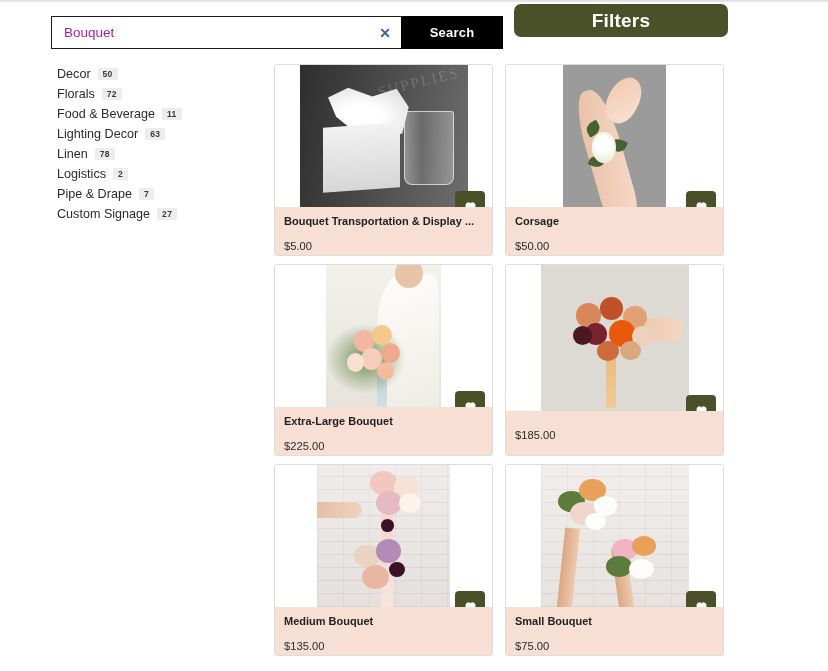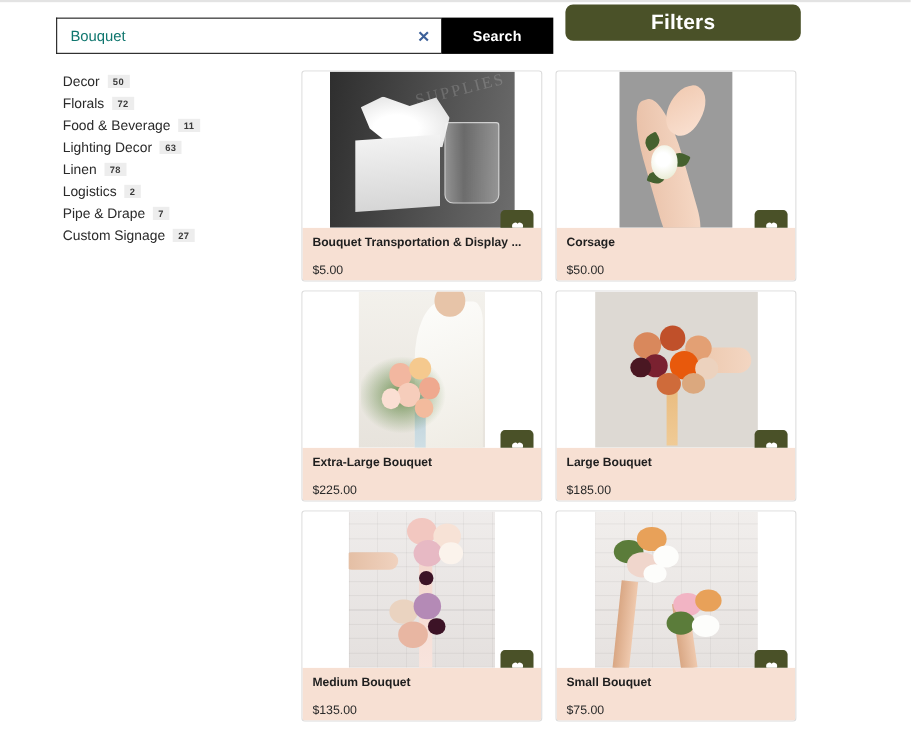--- a/index.html
+++ b/index.html
@@ -26,21 +26,21 @@
     position: relative;
     width: 350px; height: 33px;
     border: 1.5px solid #1b1b1b;
     border-right: none;
     background: #fff;
     display: flex; align-items: center;
   }
   .search-input {
     border: none; outline: none; background: transparent;
     font-family: "Liberation Sans", sans-serif;
-    font-size: 13.5px; color: #0f766e;
+    font-size: 13.5px; color: #a21caf;
     padding: 0 30px 0 12px;
     width: 100%; height: 100%;
   }
   .clear-x {
     position: absolute; right: 10px; top: 50%;
     transform: translateY(-50%);
     font-size: 14px; font-weight: 700; line-height: 1;
     color: #3c6099; cursor: pointer;
     user-select: none;
   }
@@ -421,21 +421,20 @@
             <div class="b" style="left:54%;top:52%;width:14%;height:13%;background:#dba87e"></div>
           </div>
         </div>
         <div class="fav-btn">
           <svg viewBox="0 0 24 24">
             <path d="M12 21s-8-5.2-8-10.4A4.6 4.6 0 0 1 12 7a4.6 4.6 0 0 1 8 3.6C20 15.8 12 21 12 21z"></path>
           </svg>
         </div>
       </div>
       <div class="card-info">
-        <div class="card-title">Large Bouquet</div>
         <div class="card-price">$185.00</div>
       </div>
     </div>
 
     <div class="card">
       <div class="card-img">
         <div class="img-inner" style="width:133px">
           <div class="ph g5">
             <div class="brick"></div>
             <div class="arm3"></div>

